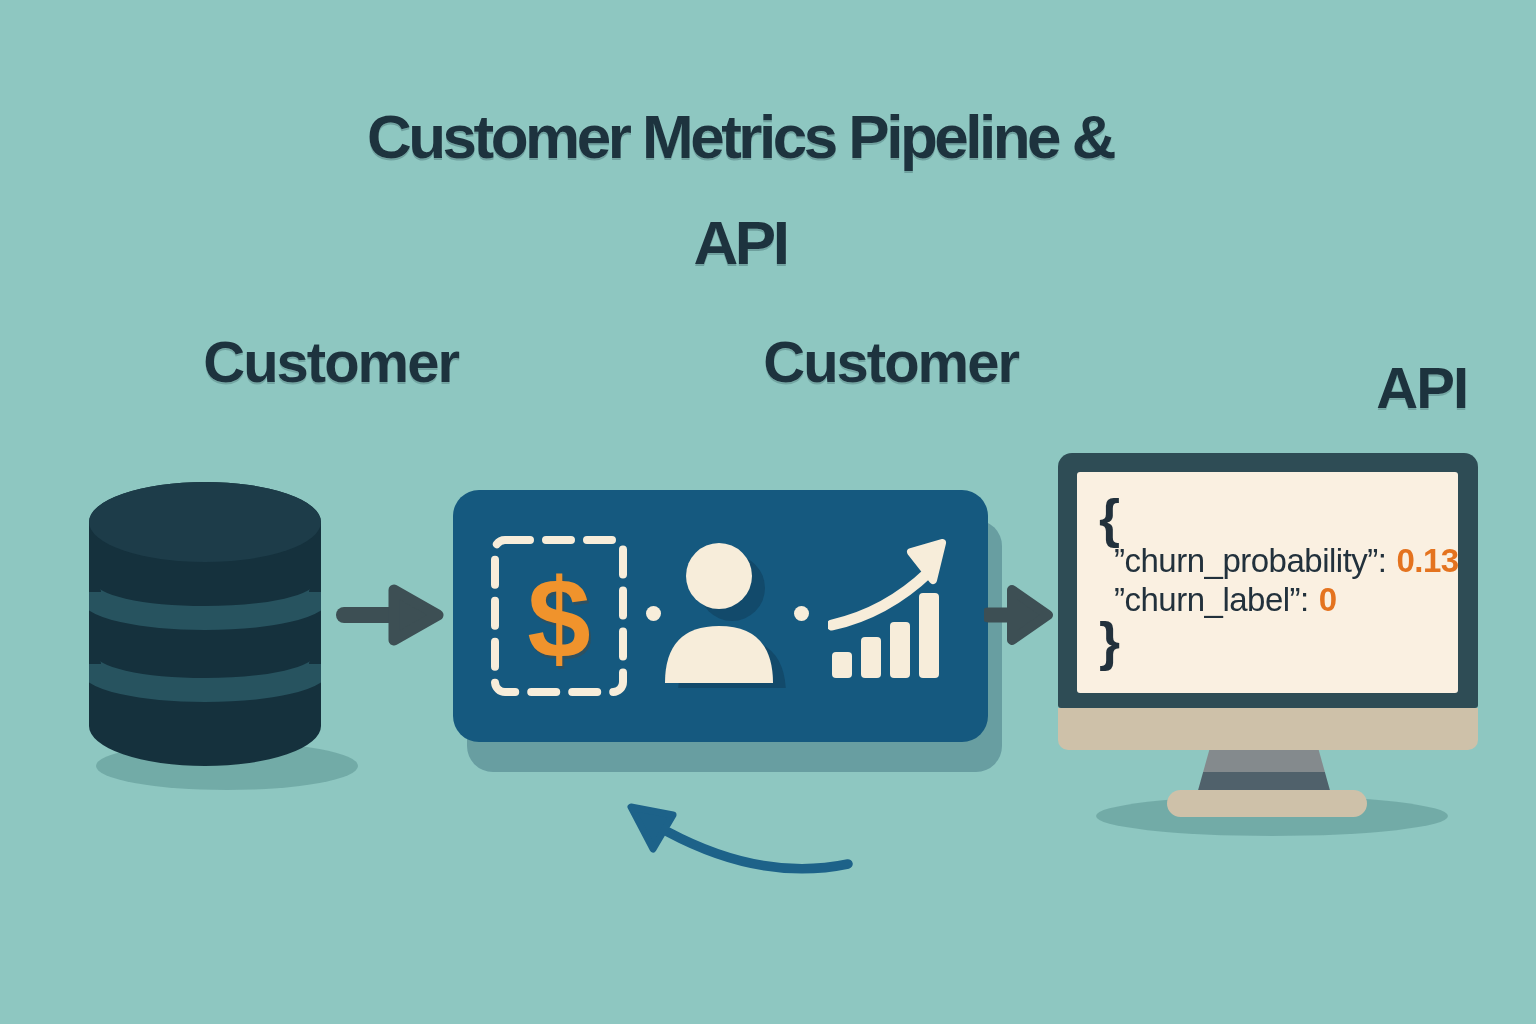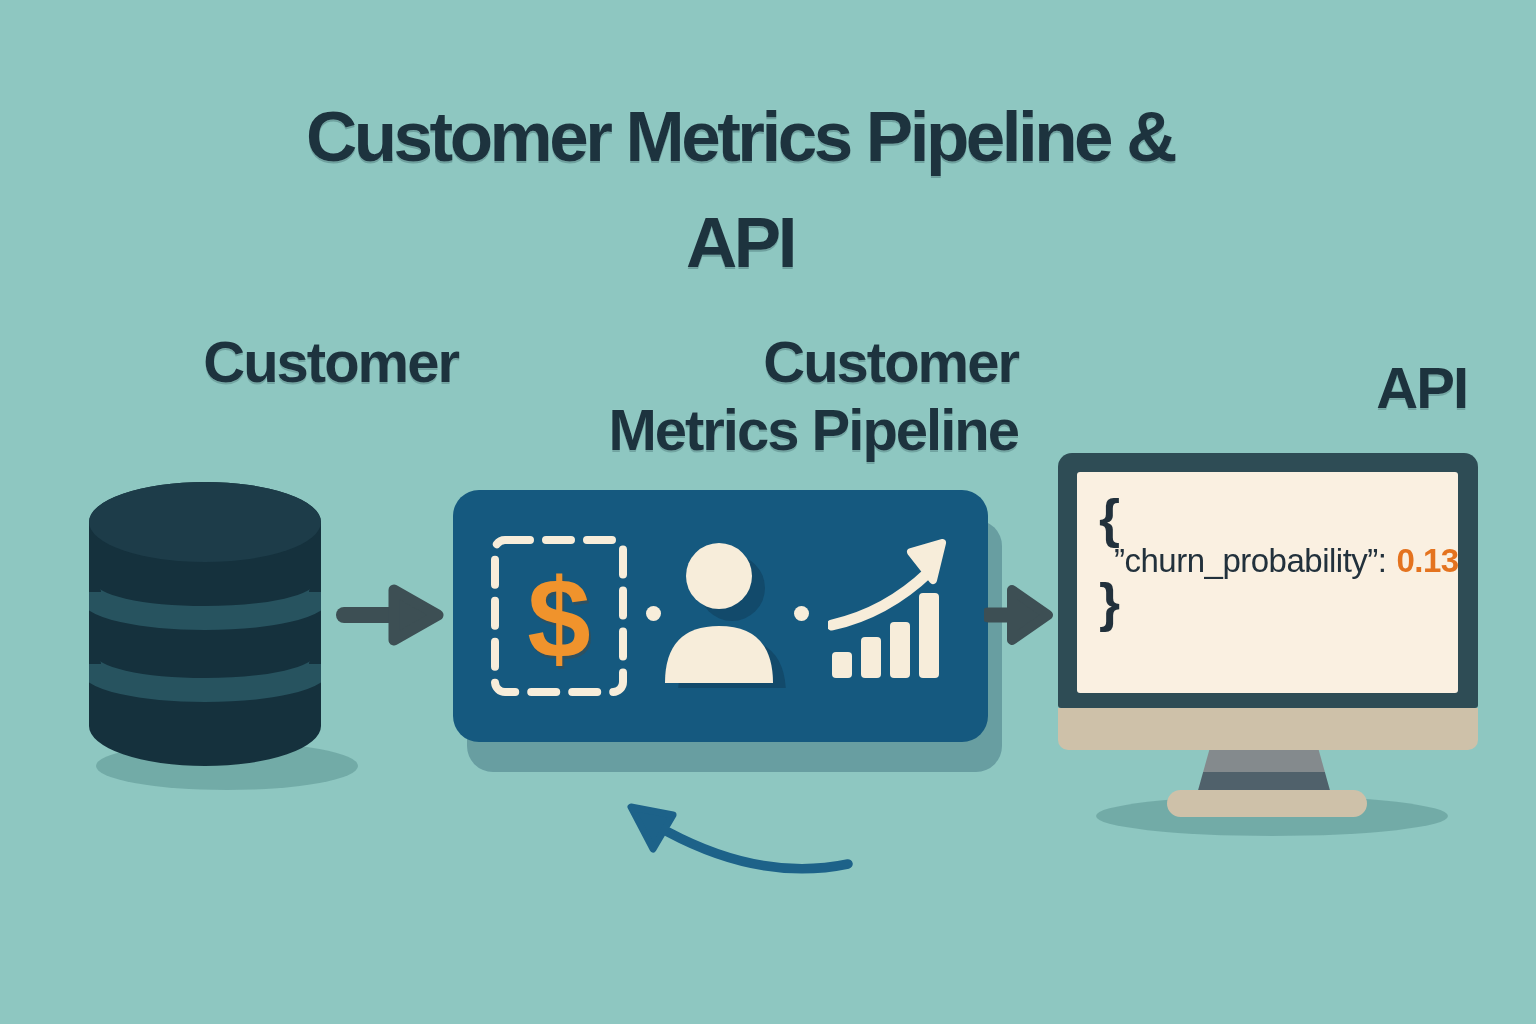--- a/index.html
+++ b/index.html
@@ -12,21 +12,21 @@
     --db-dark:#15313d; --db-top:#1d3c49; --db-groove:#27535f;
     --ground-shadow:rgba(19,73,79,0.22);
   }
   *{margin:0;padding:0;box-sizing:border-box;}
   html,body{width:100%;height:100%;}
   body{background:#5c8a86;font-family:"Liberation Sans",sans-serif;}
   .canvas{position:relative;width:1536px;height:1024px;overflow:hidden;
           background:var(--bg);}
   
   .title{position:absolute;left:0;top:84px;width:1480px;text-align:center;
-         font-size:71px;font-weight:700;letter-spacing:-3.5px;line-height:106px;
+         font-size:62px;font-weight:700;letter-spacing:-3.5px;line-height:106px;
          color:var(--navy);text-shadow:0 0 1px #9fd3cc, 0 2px 0 rgba(13,40,50,0.25);}
   .label{position:absolute;text-align:right;font-weight:700;color:var(--navy);
          font-size:58px;line-height:68px;letter-spacing:-2px;
          text-shadow:0 0 1px #9fd3cc, 0 2px 0 rgba(13,40,50,0.22);}
   .label-db{left:58px;top:328px;width:400px;}
   .label-pipe{left:448px;top:328px;width:570px;}
   .label-api{left:1067px;top:354px;width:400px;}
   
   .db-shadow{position:absolute;left:96px;top:742px;width:262px;height:48px;
              border-radius:50%;background:var(--ground-shadow);}
@@ -79,21 +79,20 @@
   <div class="title">
     <div>Customer Metrics Pipeline &amp;</div>
     <div>API</div>
   </div>
 
   <div class="label label-db">
     <div>Customer</div>
   </div>
   <div class="label label-pipe">
     <div>Customer</div>
-    <div>Metrics Pipeline</div>
   </div>
   <div class="label label-api">API</div>
 
   <div class="db-shadow"></div>
   <svg class="db" width="238" height="300" viewBox="0 0 238 300">
     <defs>
       <clipPath id="dbclip">
         <path d="M3,44 A116,40 0 0 1 235,44 L235,248 A116,40 0 0 1 3,248 Z"></path>
       </clipPath>
     </defs>
@@ -151,20 +150,21 @@
   </svg>
 
   <div class="monitor-shadow"></div>
   <div class="neck"></div>
   <div class="mon-base"></div>
   <div class="monitor">
     <div class="screen">
       <div class="code">
         <div class="brace open">{</div>
         <div class="codeline"><span>”churn_probability”</span><span>:</span><span class="val">0.13</span></div>
+        <div class="codeline"><span>”churn_label”</span><span>:</span><span class="val">0</span></div>
         <div class="brace close">}</div>
       </div>
     </div>
   </div>
   <div class="chin"></div>
 
   <svg class="curved-arrow" width="245" height="86" viewBox="0 0 245 86">
     <path d="M236,68 Q150,86 56,36" fill="none" style="stroke:var(--arrow-blue)" stroke-width="9.5" stroke-linecap="round"></path>
     <path d="M19,11 L61,19 L41,53 Z" style="fill:var(--arrow-blue);stroke:var(--arrow-blue)" stroke-width="7" stroke-linejoin="round"></path>
   </svg>

